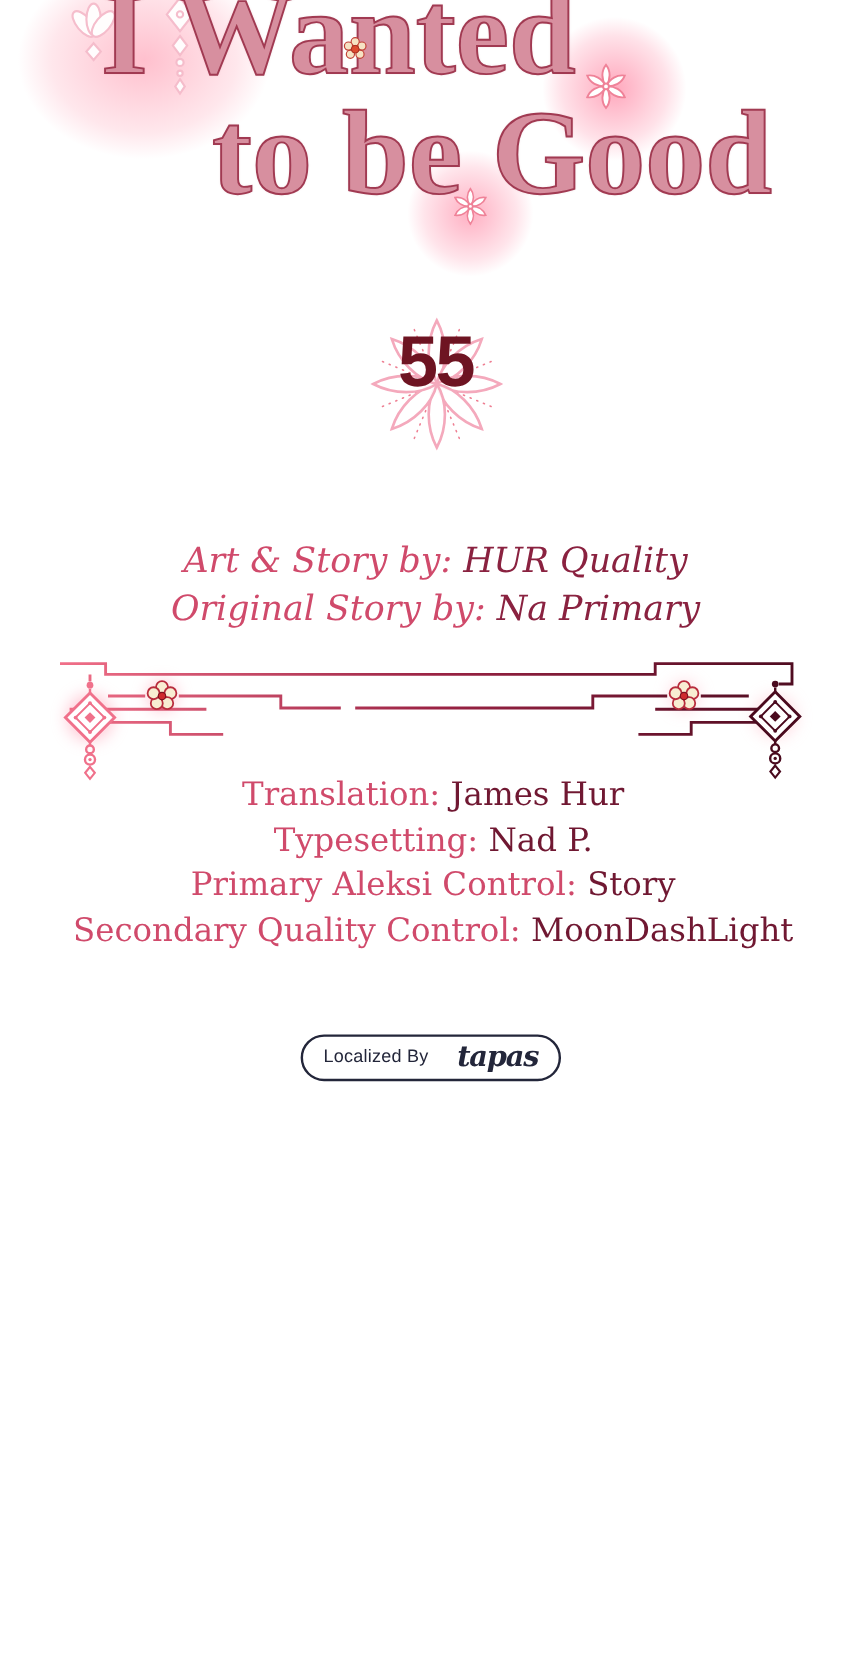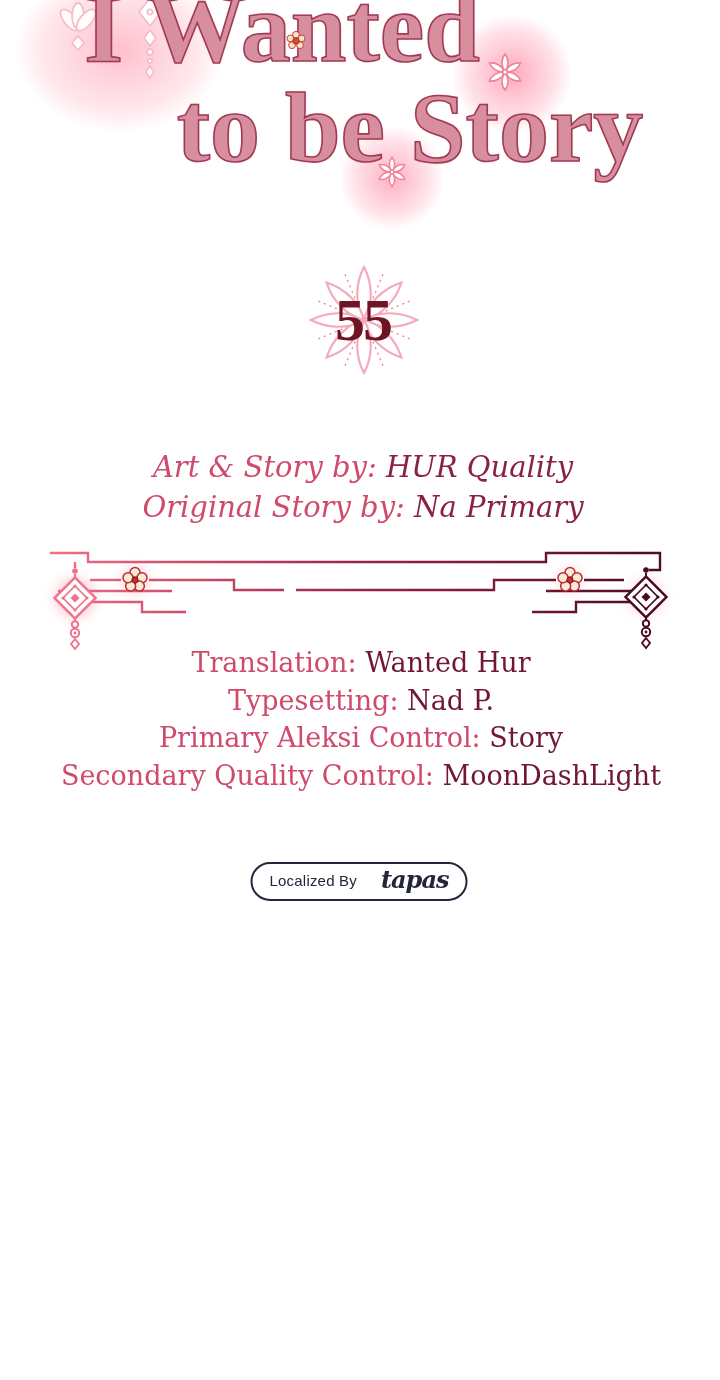--- a/index.html
+++ b/index.html
@@ -29,22 +29,22 @@
 
   .lace{position:absolute;left:48px;top:-8px;}
 
   .flower-a{position:absolute;left:285px;top:30px;}
   .flower-wanted{position:absolute;left:483px;top:50px;}
   .flower-good{position:absolute;left:374px;top:154px;}
 
   
   .lotus{position:absolute;left:304px;top:262px;}
   .chapter-number{
-    position:absolute;left:363px;top:291px;transform:translateX(-50%);
-    font-family:Liberation Serif, serif;font-weight:bold;font-size:60px;
+    position:absolute;left:363px;top:273px;transform:translateX(-50%);
+    font-family:Liberation Sans, sans-serif;font-weight:bold;font-size:60px;
     line-height:58px;letter-spacing:-2px;color:var(--chapter_number);
   }
 
   
   .author-credits{
     position:absolute;left:0;top:447px;width:726px;text-align:center;
     font-family:"DejaVu Serif",serif;font-style:italic;font-size:29px;line-height:40px;
   }
   .author-credits .lbl{color:var(--credit_label);}
   .author-credits .nm{color:var(--author_name);}
@@ -99,21 +99,21 @@
       <circle cx="102" cy="20" r="2.6"></circle>
       <path d="M102,38 L108,46 L102,54 L96,46 Z"></path>
       <circle cx="102" cy="60" r="3"></circle>
       <circle cx="102" cy="69" r="2.2"></circle>
       <path d="M102,74 L106,80 L102,86 L98,80 Z"></path>
     </g>
   </svg>
 
   <h1 style="margin:0;">
     <span class="title-line title-1">I Wanted</span>
-    <span class="title-line title-2">to be Story</span>
+    <span class="title-line title-2">to be Good</span>
   </h1>
 
   <svg class="flower-a" width="22" height="22" viewBox="0 0 22 22">
     <g fill="#f6e3c4" stroke="#c24237" stroke-width="1">
       <circle cx="11" cy="4.8" r="3.4"></circle>
         <circle cx="16.6" cy="8.4" r="3.4"></circle>
       <circle cx="15" cy="15.2" r="3.4"></circle>
         <circle cx="7" cy="15.2" r="3.4"></circle>
       <circle cx="5.4" cy="8.4" r="3.4"></circle>
     </g>
@@ -239,21 +239,21 @@
     </g>
     <g>
       <use href="#blossom" x="97" y="37"></use>
       <use href="#blossom" x="532" y="37"></use>
     </g>
   </svg>
 
   <div class="loc-credits">
     <div>
       <span class="lbl">Translation:</span>
-      <span class="nm">Wanted Hur</span>
+      <span class="nm">James Hur</span>
     </div>
     <div>
       <span class="lbl">Typesetting:</span>
       <span class="nm">Nad P.</span>
     </div>
     <div>
       <span class="lbl">Primary Aleksi Control:</span>
       <span class="nm">Story</span>
     </div>
     <div>

